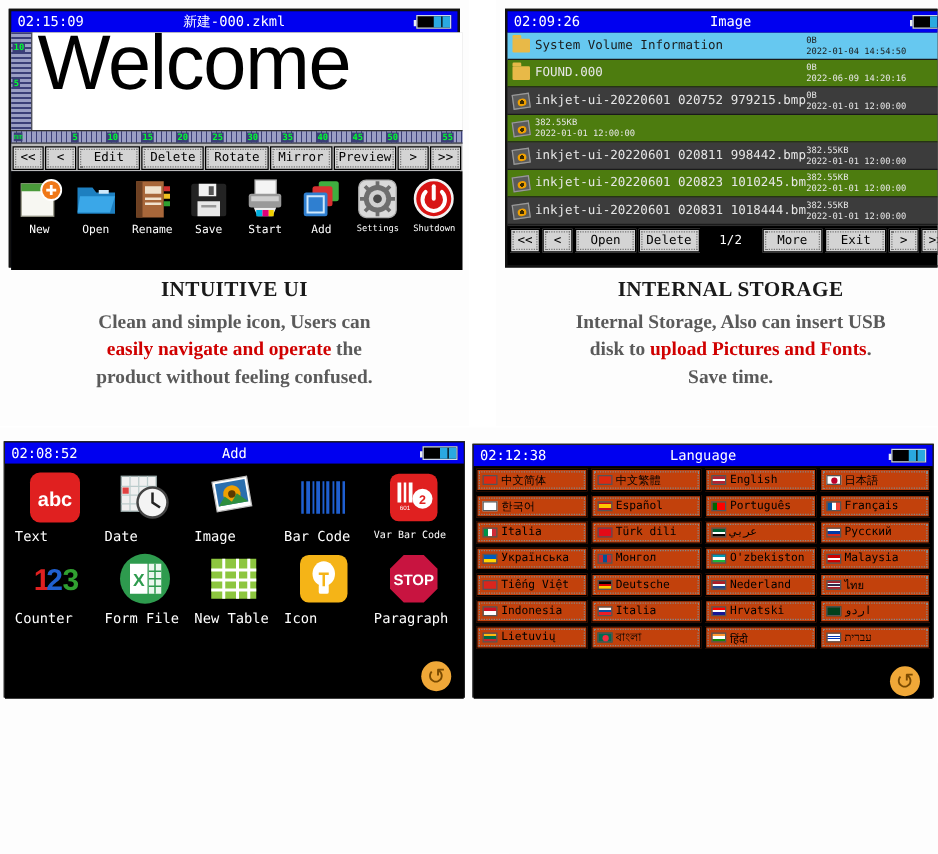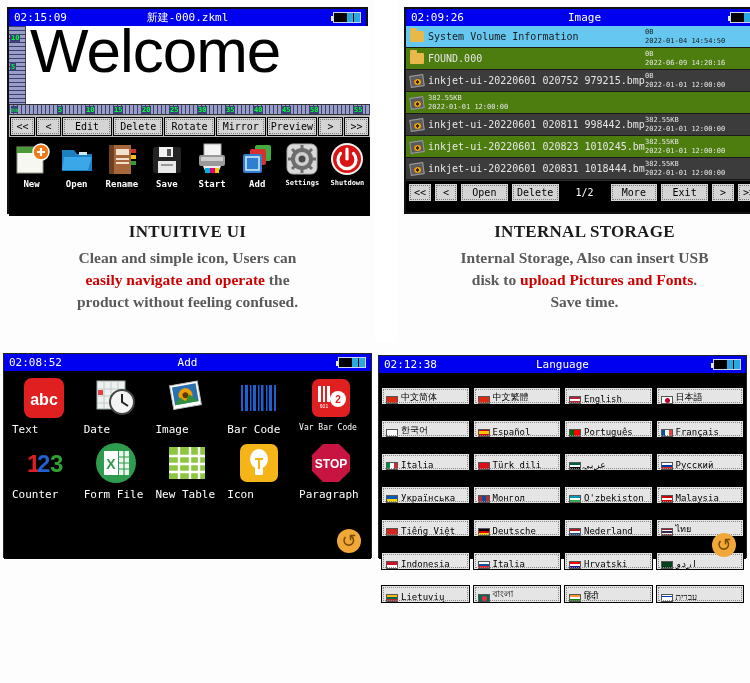--- a/index.html
+++ b/index.html
@@ -101,21 +101,21 @@
 
   .iconrow {
     position: absolute; left: 0; top: 111px; width: 361px; height: 79px;
     background: #000; display: flex; align-items: flex-start;
     justify-content: space-around; padding-top: 4px;
   }
   .iconcell { width: 44px; text-align: center; }
   .iconimg { width: 36px; height: 36px; margin: 0 auto 2px; position: relative; }
   .iconlabel {
     font-family: "DejaVu Sans Mono", monospace;
-    font-size: 9px; color: #fff; letter-spacing: 0; font-weight: bold;
+    font-size: 9px; color: #fff; letter-spacing: 0;
   }
   .iconlabel.small { font-size: 7px; }
 
   
   .filelist { height: 155px; background: #2e2e2e; }
   .frow {
     display: flex; align-items: center; height: 22px;
     color: #e6e6e6; font-family: "DejaVu Sans Mono", monospace; font-size: 10px;
     border-bottom: 1px solid #1a1a1a;
   }
@@ -177,25 +177,25 @@
     position: absolute; right: 10px; bottom: 6px;
     width: 24px; height: 24px; border-radius: 50%;
     background: #f0a838; display: flex; align-items: center; justify-content: center;
     color: #7a4a00; font-size: 18px; line-height: 1;
   }
 
   
   .langwrap { height: 186px; background: #000; padding: 2px 2px 0; }
   .langrow { display: flex; gap: 3px; margin-bottom: 3px; }
   .langbtn {
-    flex: 1; height: 18px; background: #e5e5e5;
+    flex: 1; height: 18px; background: #c2410c;
     border: 1px solid #000; outline: 1px dotted #888; outline-offset: -3px;
-    display: flex; align-items: flex-end; gap: 3px; padding-left: 4px;
+    display: flex; align-items: center; gap: 3px; padding-left: 4px;
     font-family: "DejaVu Sans Mono", monospace; font-size: 9px; color: #000;
-    overflow: hidden; white-space: nowrap; margin-top: 12px;
+    overflow: hidden; white-space: nowrap;
   }
   .flag { width: 12px; height: 8px; flex: 0 0 12px; border: 1px solid #555; }
   .langtext { font-size: 9px; }
 
   
   .caption { position: absolute; left: 0; width: 375px; text-align: center; }
   .cap-title {
     font-family: "Liberation Serif", serif; font-weight: bold;
     font-size: 17px; color: #1a1a1a; letter-spacing: 0.3px; margin-bottom: 5px;
   }

